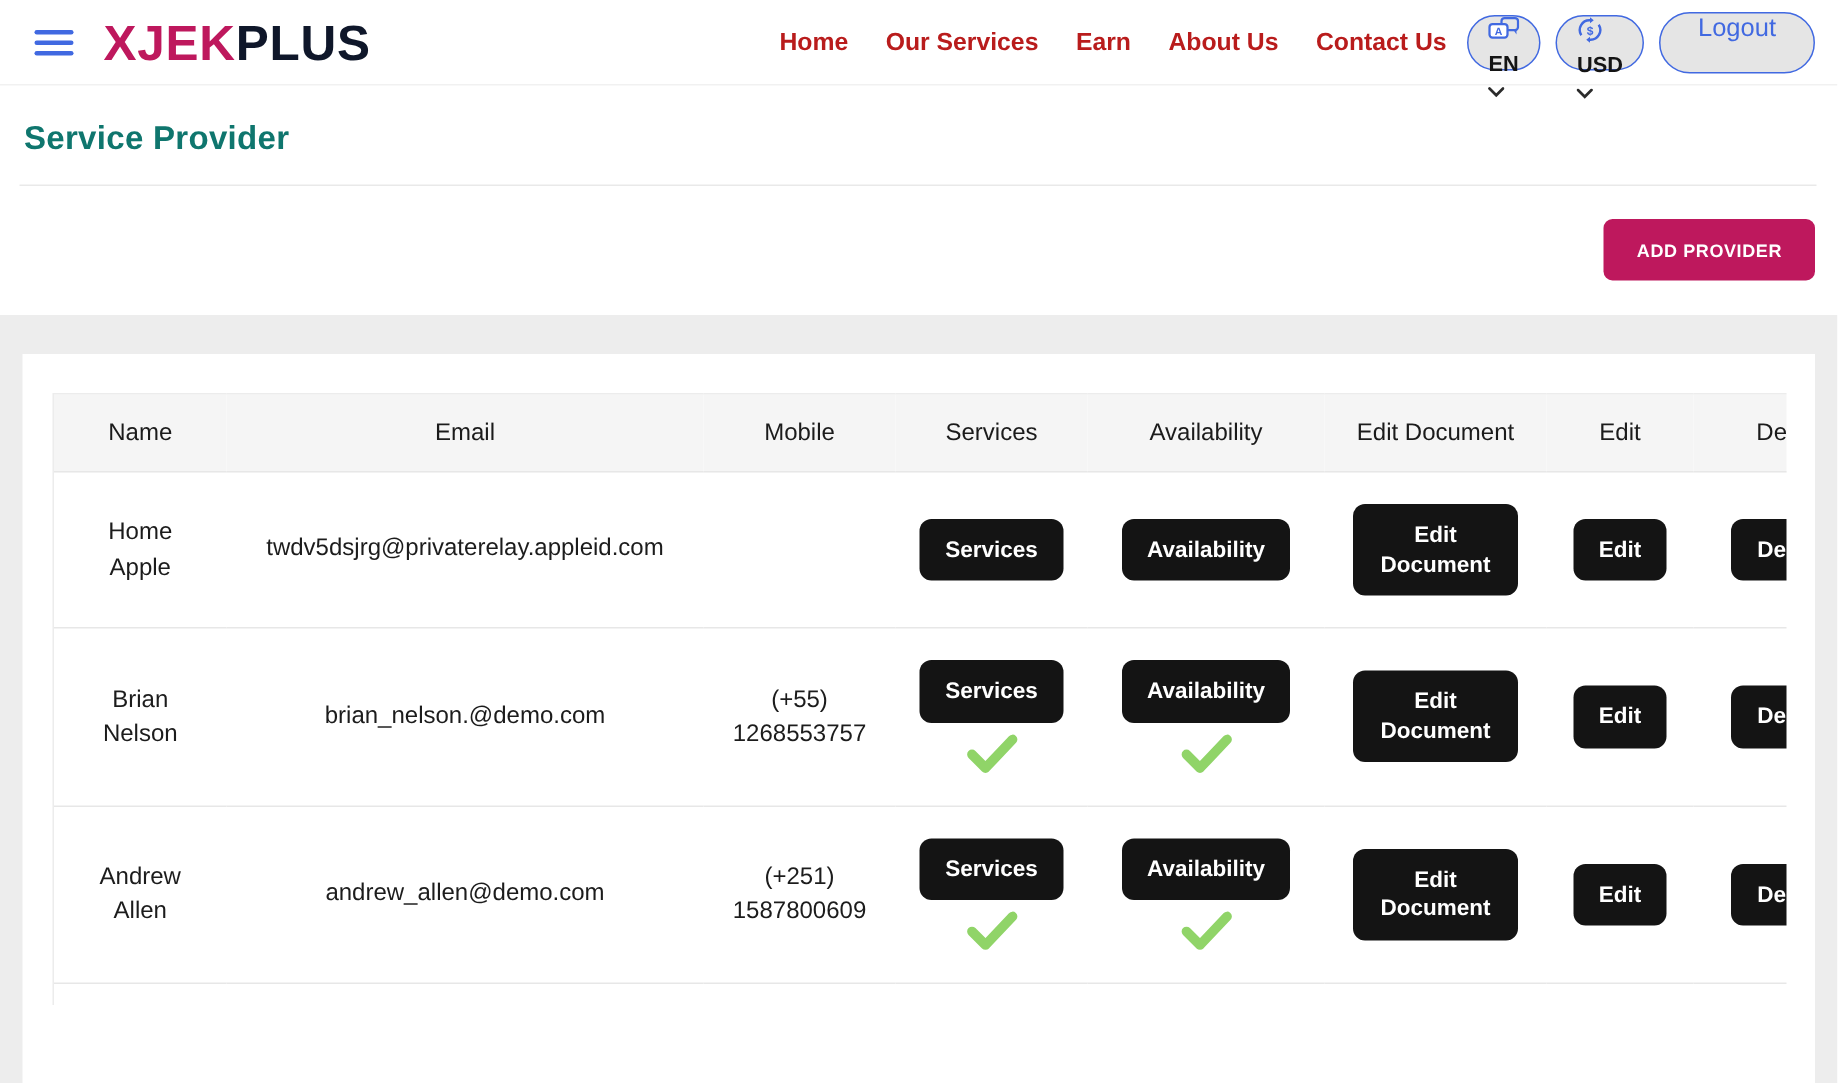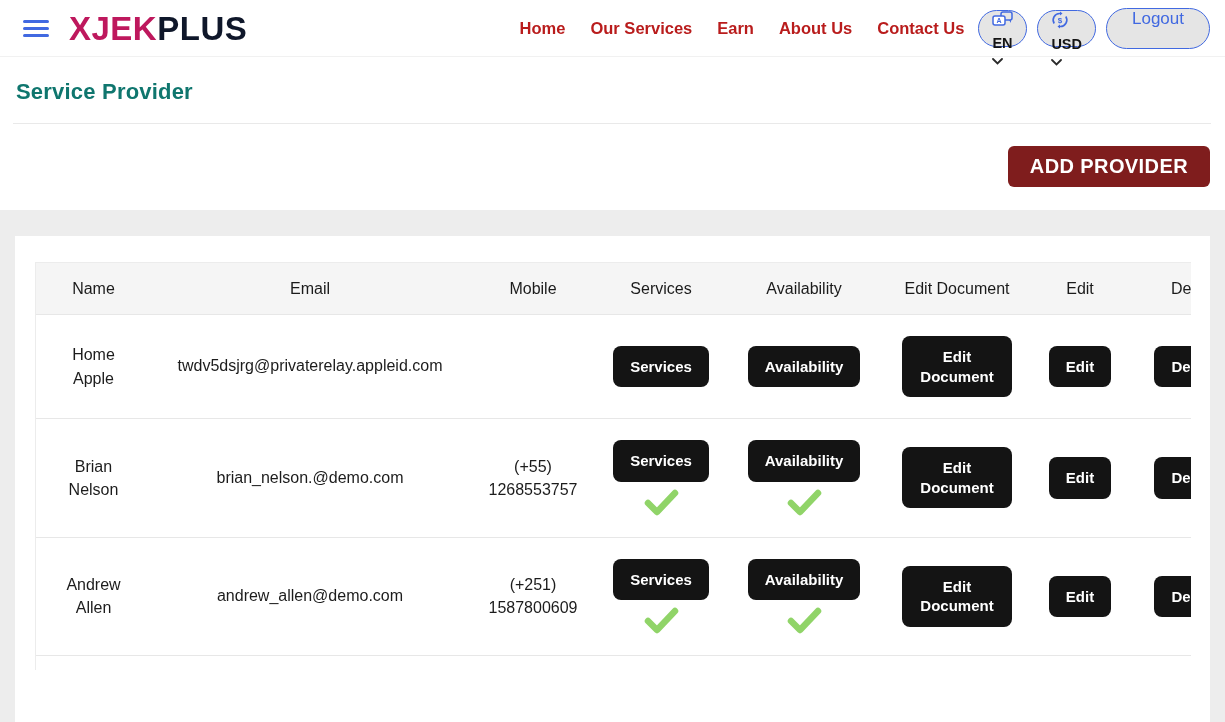--- a/index.html
+++ b/index.html
@@ -20,22 +20,22 @@
   .pill { display:flex; align-items:flex-start; gap:7px; border:1.5px solid #4169e1;
     border-radius:19px; height:37px; padding:0 13px; background:#e5e5e5; cursor:pointer;flex-direction:column; }
   .pill .pill-label { font-size:14.5px; font-weight:700; color:#141414; }
   .pill-logout { height:41px; border-radius:21px; padding:0 25px; }
   .pill-logout .logout-text { color:#4169e1; font-size:17px; font-weight:500; }
 
   
   .page-title { color:#0f766e; font-size:22px; font-weight:700; margin:22px 0 0 16px; letter-spacing:0.2px; }
   .title-divider { border:none; border-top:1px solid #e9e9e9; margin:18px 14px 0 13px; }
   .add-row { display:flex; justify-content:flex-end; padding:22px 15px 23px 15px; background:#fff; }
-  .btn-add { background:#7f1d1d; color:#fff; border:none; border-radius:6px; height:41px;
-    padding:0 22px; font-size:20px; font-weight:700; letter-spacing:0.4px; cursor:pointer;
+  .btn-add { background:#be185d; color:#fff; border:none; border-radius:6px; height:41px;
+    padding:0 22px; font-size:12px; font-weight:700; letter-spacing:0.4px; cursor:pointer;
     font-family:"Liberation Sans", sans-serif; }
 
   
   .page-bg { background:#ededed; padding:26px 15px 0 15px; height:520px; }
   .card { background:#fff; height:100%; padding:26px 19px 0 20px; }
 
   
   .controls { display:flex; justify-content:space-between; align-items:center; margin:0 16px 22px 16px; }
   .show-group { display:flex; align-items:center; gap:14px; }
   .show-label, .entries-label { font-size:15.5px; font-weight:700; color:#2c2c2c; }

